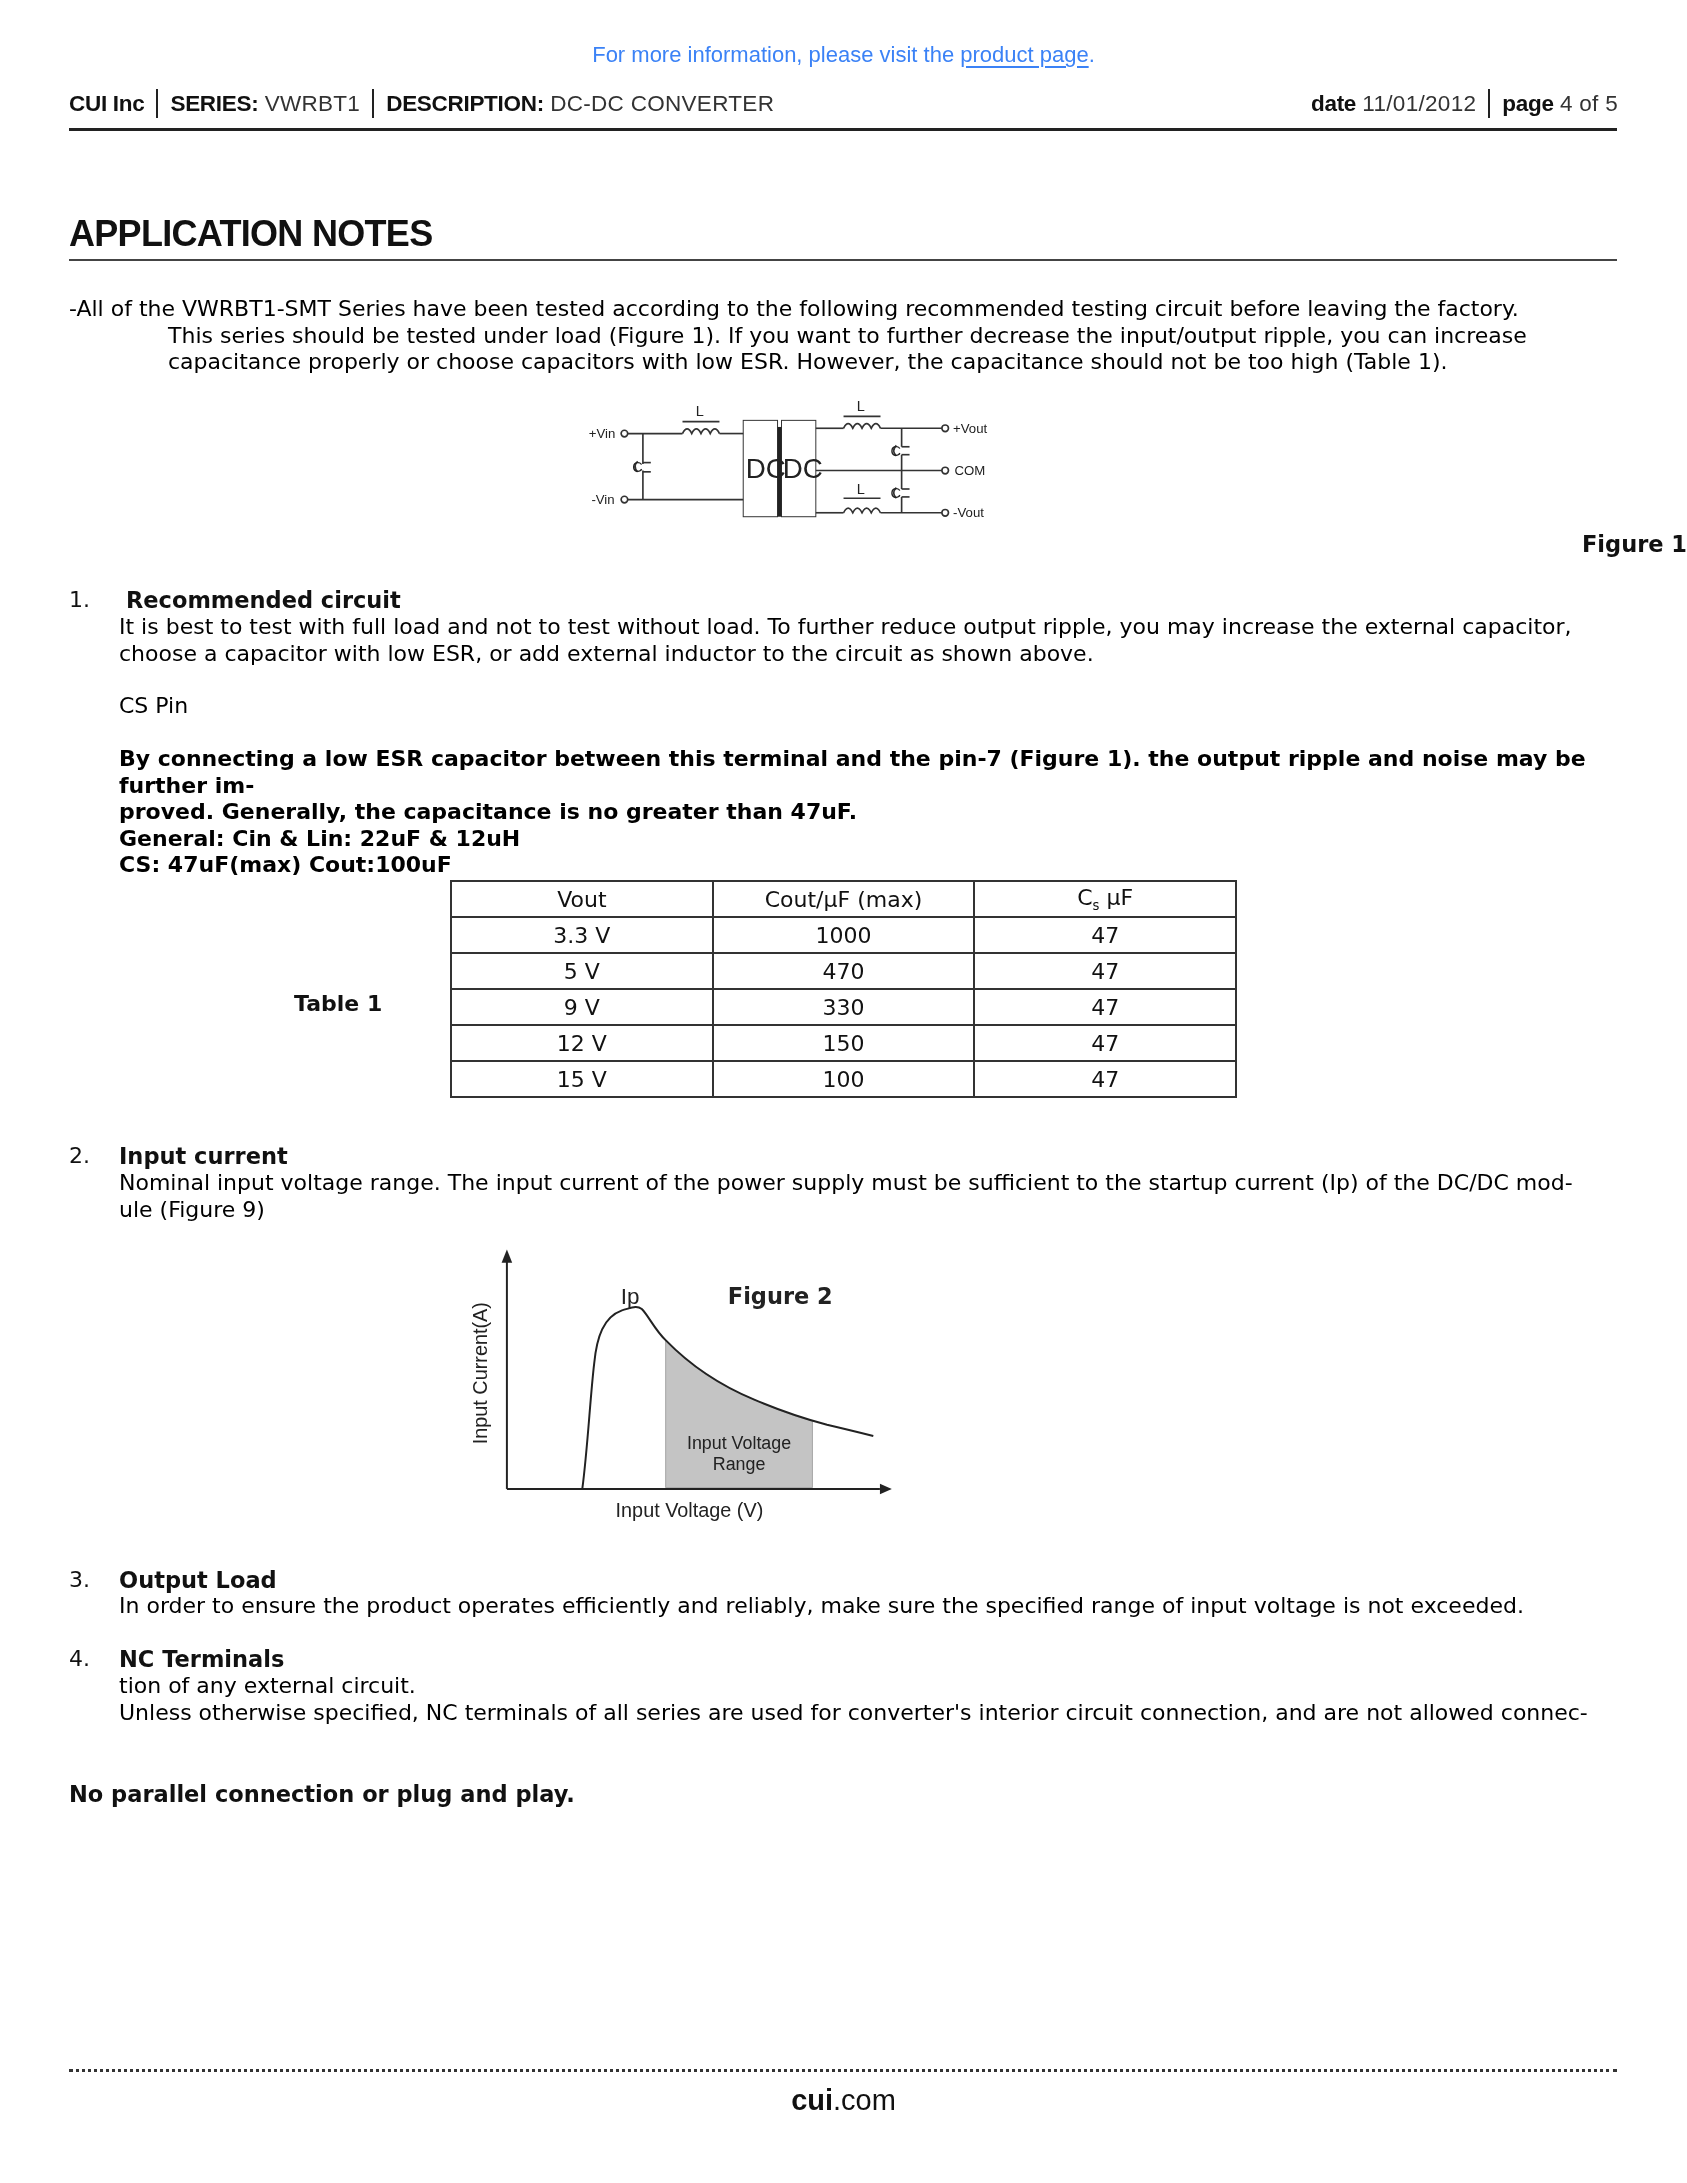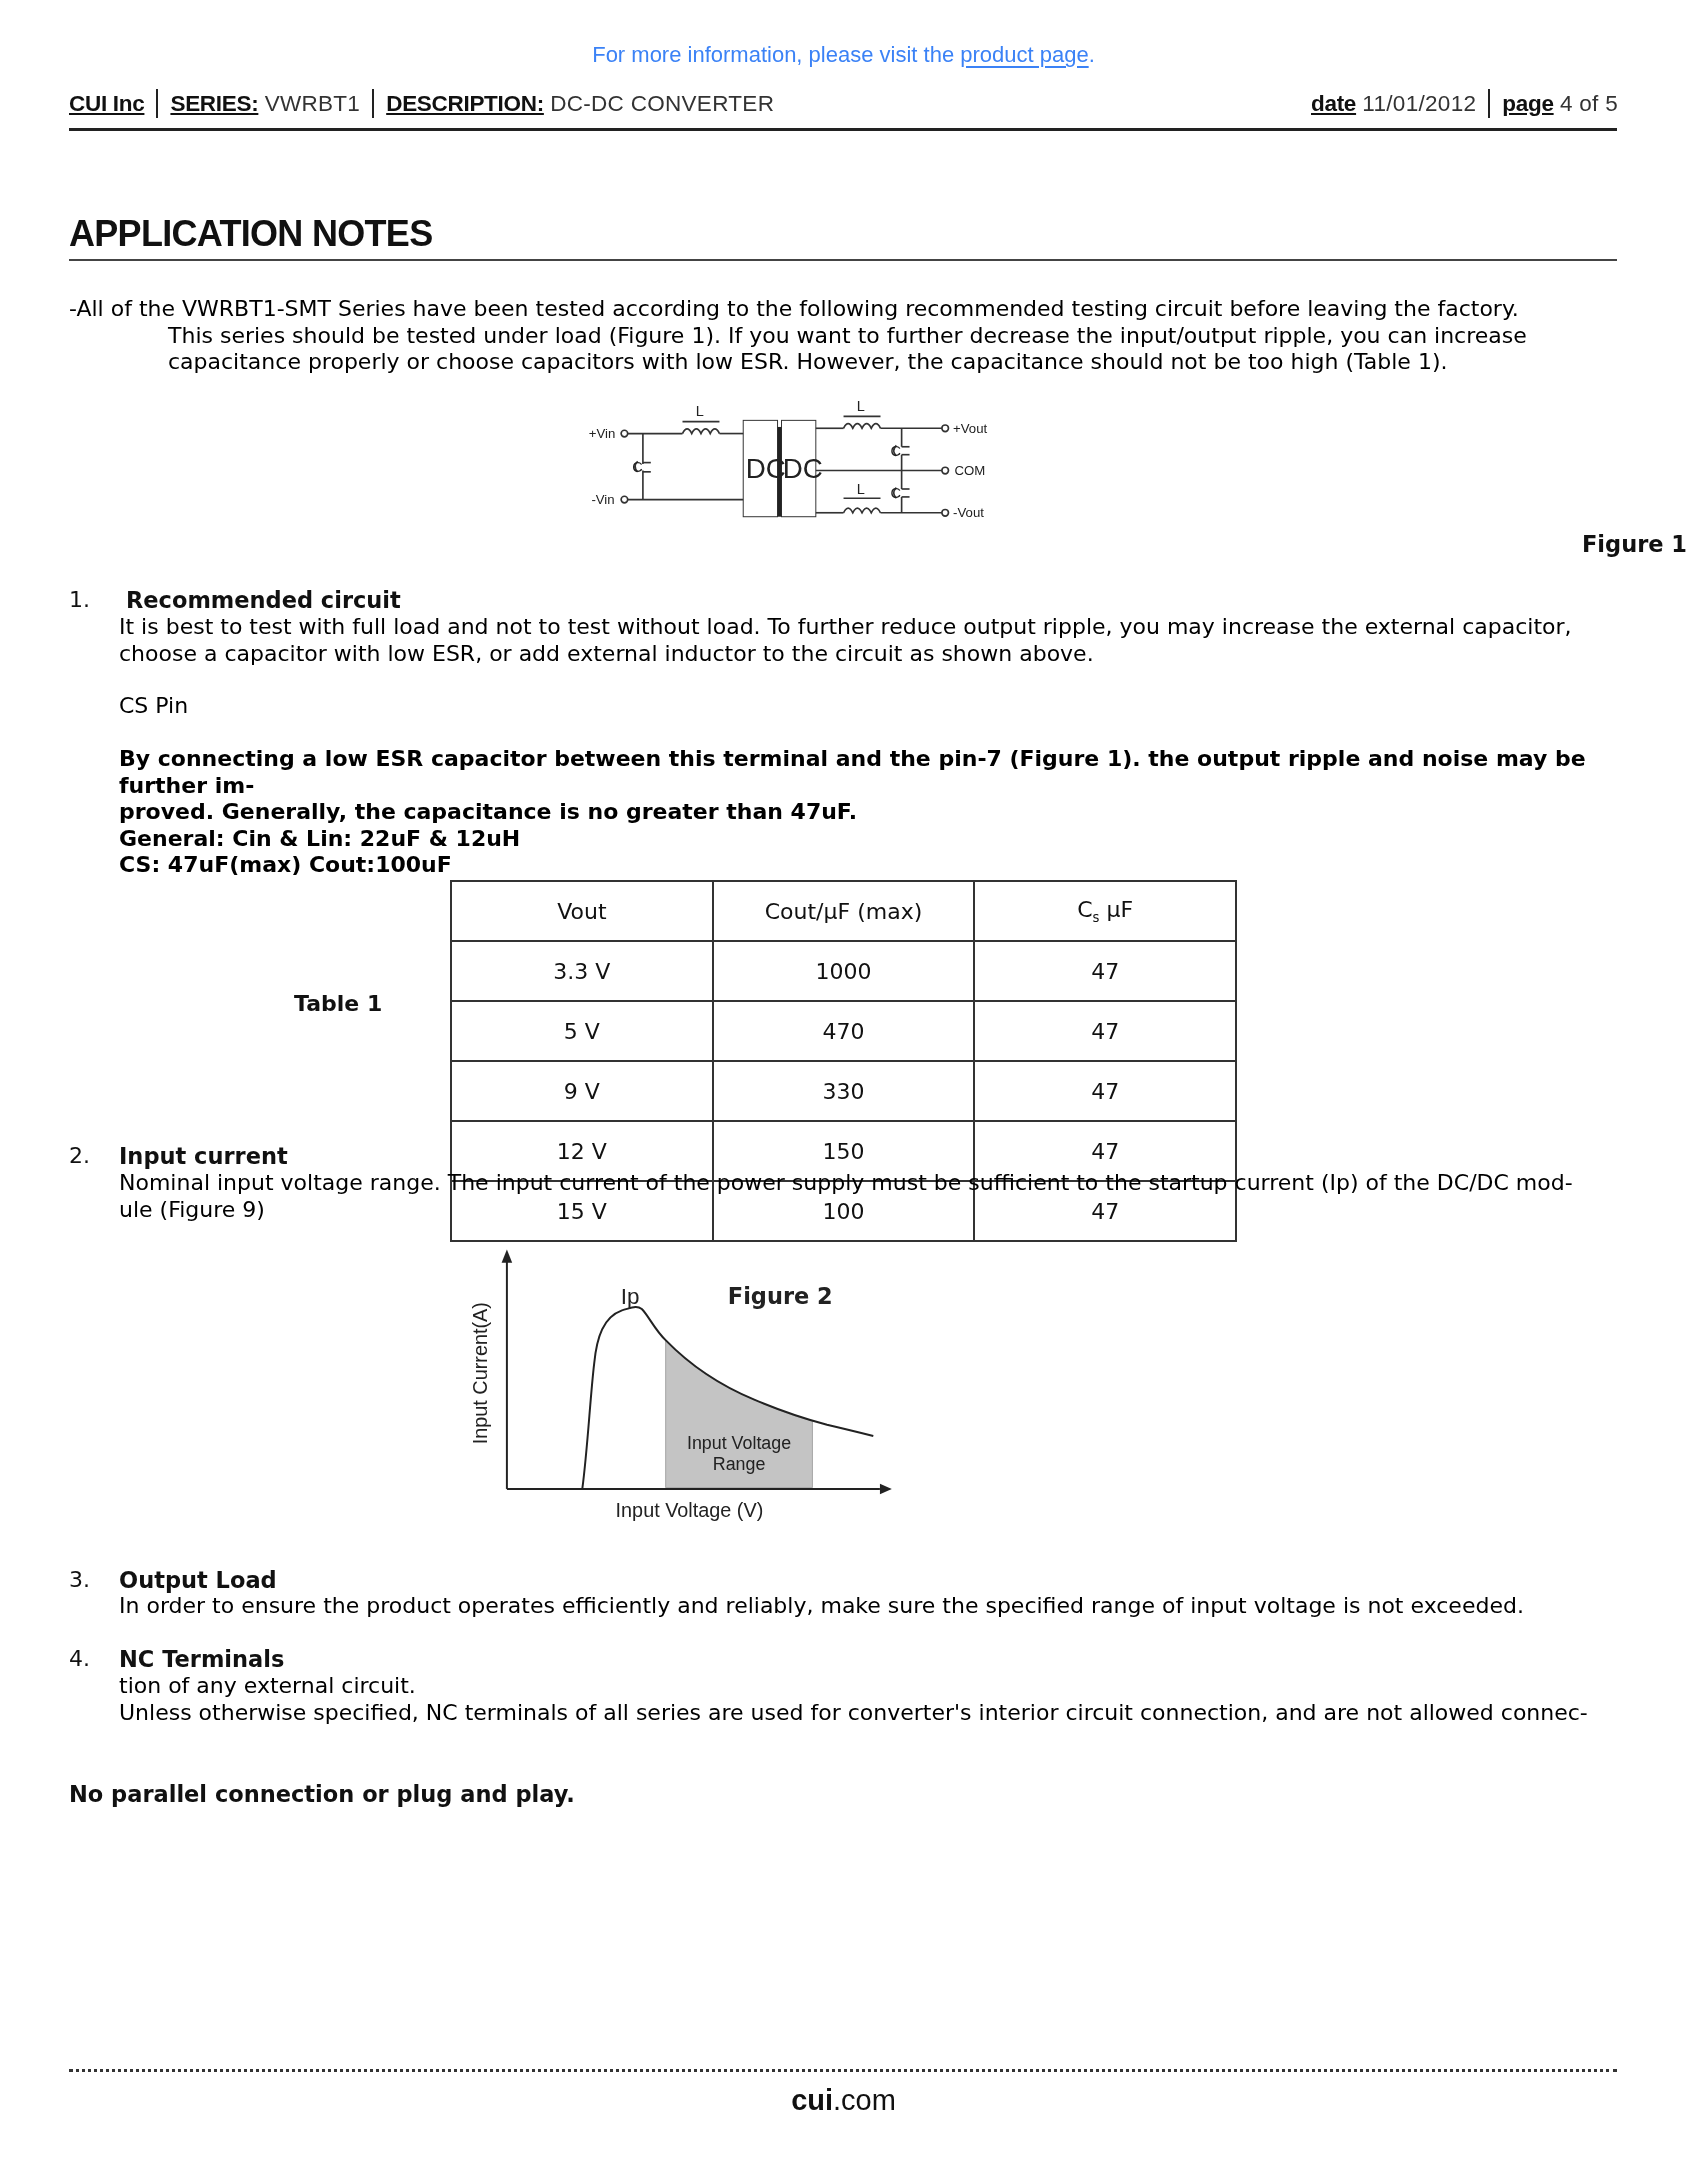--- a/index.html
+++ b/index.html
@@ -3,36 +3,36 @@
 <meta charset="utf-8">
 <style>
   html, body { margin:0; padding:0; background:#fff; }
   body { width:1687px; height:2183px; position:relative; overflow:hidden; color:#111;
          font-family:"DejaVu Sans", sans-serif; }
   .abs { position:absolute; }
   .info-line { top:42px; left:0; width:1687px; text-align:center; font-family:"Liberation Sans", sans-serif; font-size:22px; color:#3b82f6; }
   .info-line .link { text-decoration:underline; text-underline-offset:4px; }
   .hdr { top:87px; left:69px; right:69px; height:33px; font-family:"Liberation Sans", sans-serif; font-size:22.5px; display:flex; align-items:center; justify-content:space-between; }
   .hdr-group { display:flex; align-items:center; }
-  .hdr b { font-weight:bold; letter-spacing:-0.3px;text-decoration:underline; }
+  .hdr b { font-weight:bold; letter-spacing:-0.3px; }
   .hdr .val { font-weight:normal; color:#333; letter-spacing:0.3px; }
   .sep { width:2px; height:29px; background:#222; margin:0 12px; }
   .hdr-rule { top:128px; left:69px; width:1548px; height:2.6px; background:#222; }
   .title { top:213px; left:69px; font-family:"Liberation Sans", sans-serif; font-weight:bold; font-size:36px; letter-spacing:-0.7px; color:#111; }
   .title-rule { top:259px; left:69px; width:1548px; height:2px; background:#444; }
   .p { font-size:22px; line-height:26.5px; color:#000000; }
   .intro { top:296px; left:69px; width:1561px; }
   .intro .indent { padding-left:99px; }
   .fig1 { top:390px; left:576px; width:543px; height:132px; }
   .fig1cap { top:531px; left:0; width:1687px; text-align:right; font-weight:bold; font-size:22.5px; }
   .num { font-size:22px; }
   .sec-head { font-weight:bold; font-size:22.5px; }
   .table1-label { top:991px; left:294px; font-weight:bold; font-size:22px; }
   table.t1 { position:absolute; top:880px; left:450px; border-collapse:collapse; width:787px; }
-  table.t1 td, table.t1 th { border:2px solid #333; height:34px; text-align:center; font-size:22px; font-weight:normal; width:33.33%; padding:12px; }
+  table.t1 td, table.t1 th { border:2px solid #333; height:34px; text-align:center; font-size:22px; font-weight:normal; width:33.33%; padding:0; }
   .fig2 { top:1231px; left:450px; width:463px; height:291px; }
   .footer-rule { top:2069px; left:69px; width:1548px; height:0; border-top:3.3px dotted #333; }
   .footer { top:2084px; left:0; width:1687px; text-align:center; font-size:29px; font-family:"Liberation Sans", sans-serif; }
 </style>
 </head>
 <body>
 
 <div class="abs info-line">
   <span>For more information, please visit the </span><span class="link">product page</span><span>.</span>
 </div>

